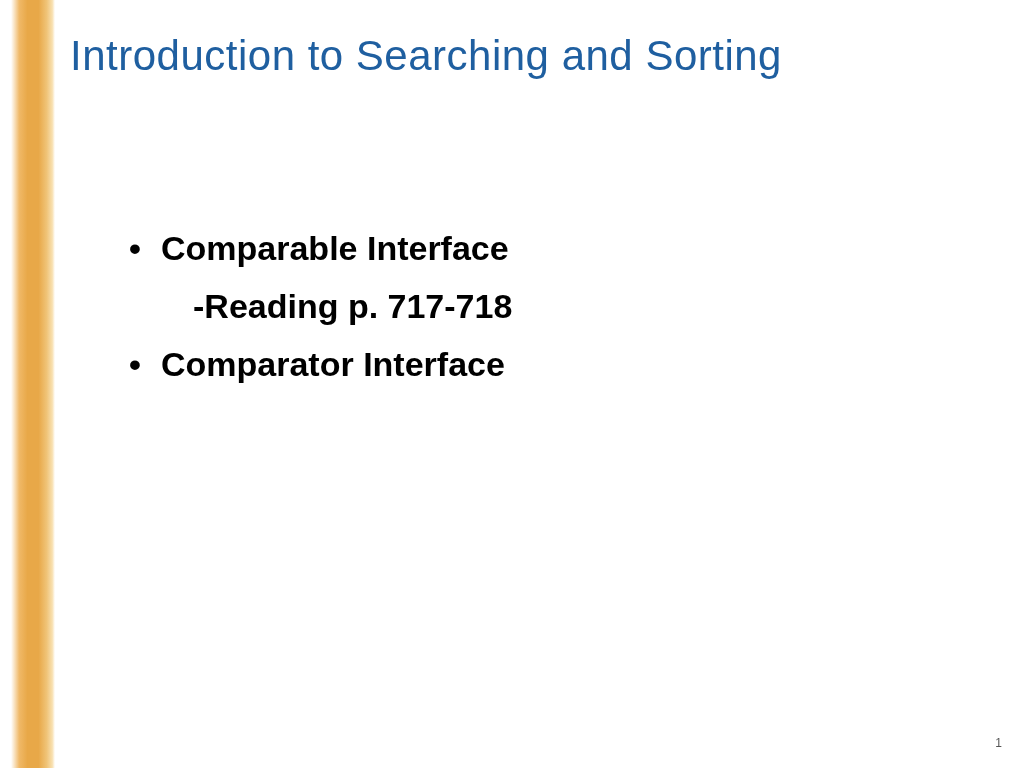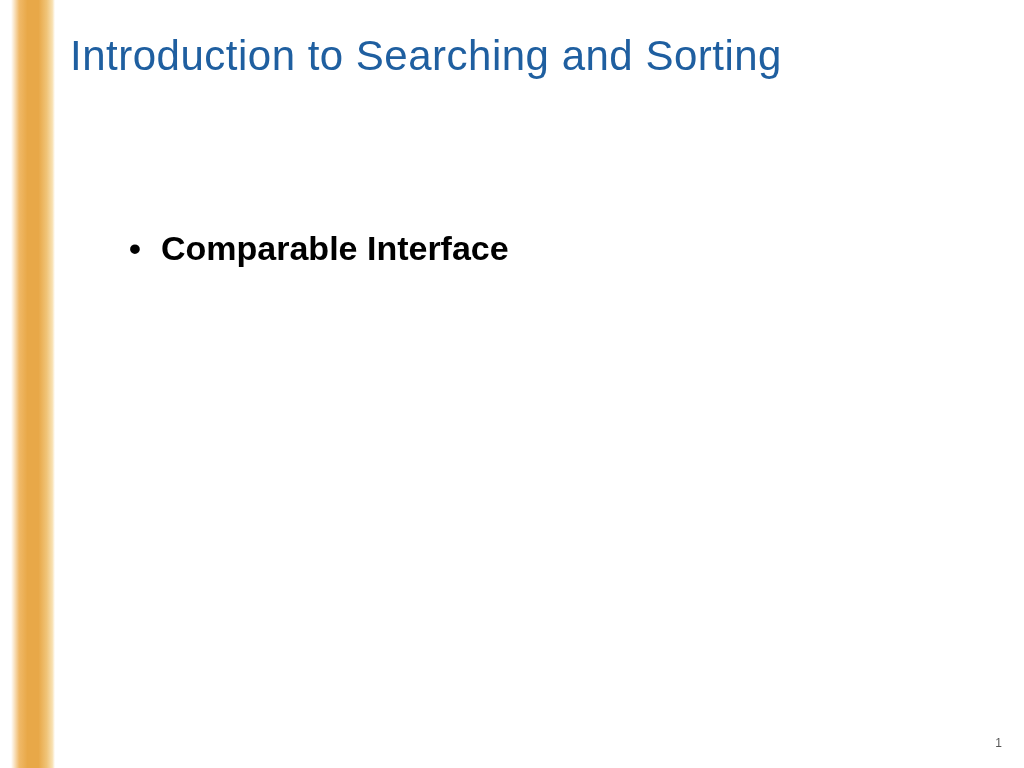--- a/index.html
+++ b/index.html
@@ -82,15 +82,19 @@
 <body>
 
 <div class="side-decoration"></div>
 
 <h1 class="slide-title">Introduction to Searching and Sorting</h1>
 
 <div class="content">
   <div class="bullet-item">
     <span>Comparable Interface</span>
   </div>
+  <div class="sub-item">-Reading p. 717-718</div>
+  <div class="bullet-item">
+    <span>Comparator Interface</span>
+  </div>
 </div>
 
 <div class="page-number">1</div>
 
 </body></html>

